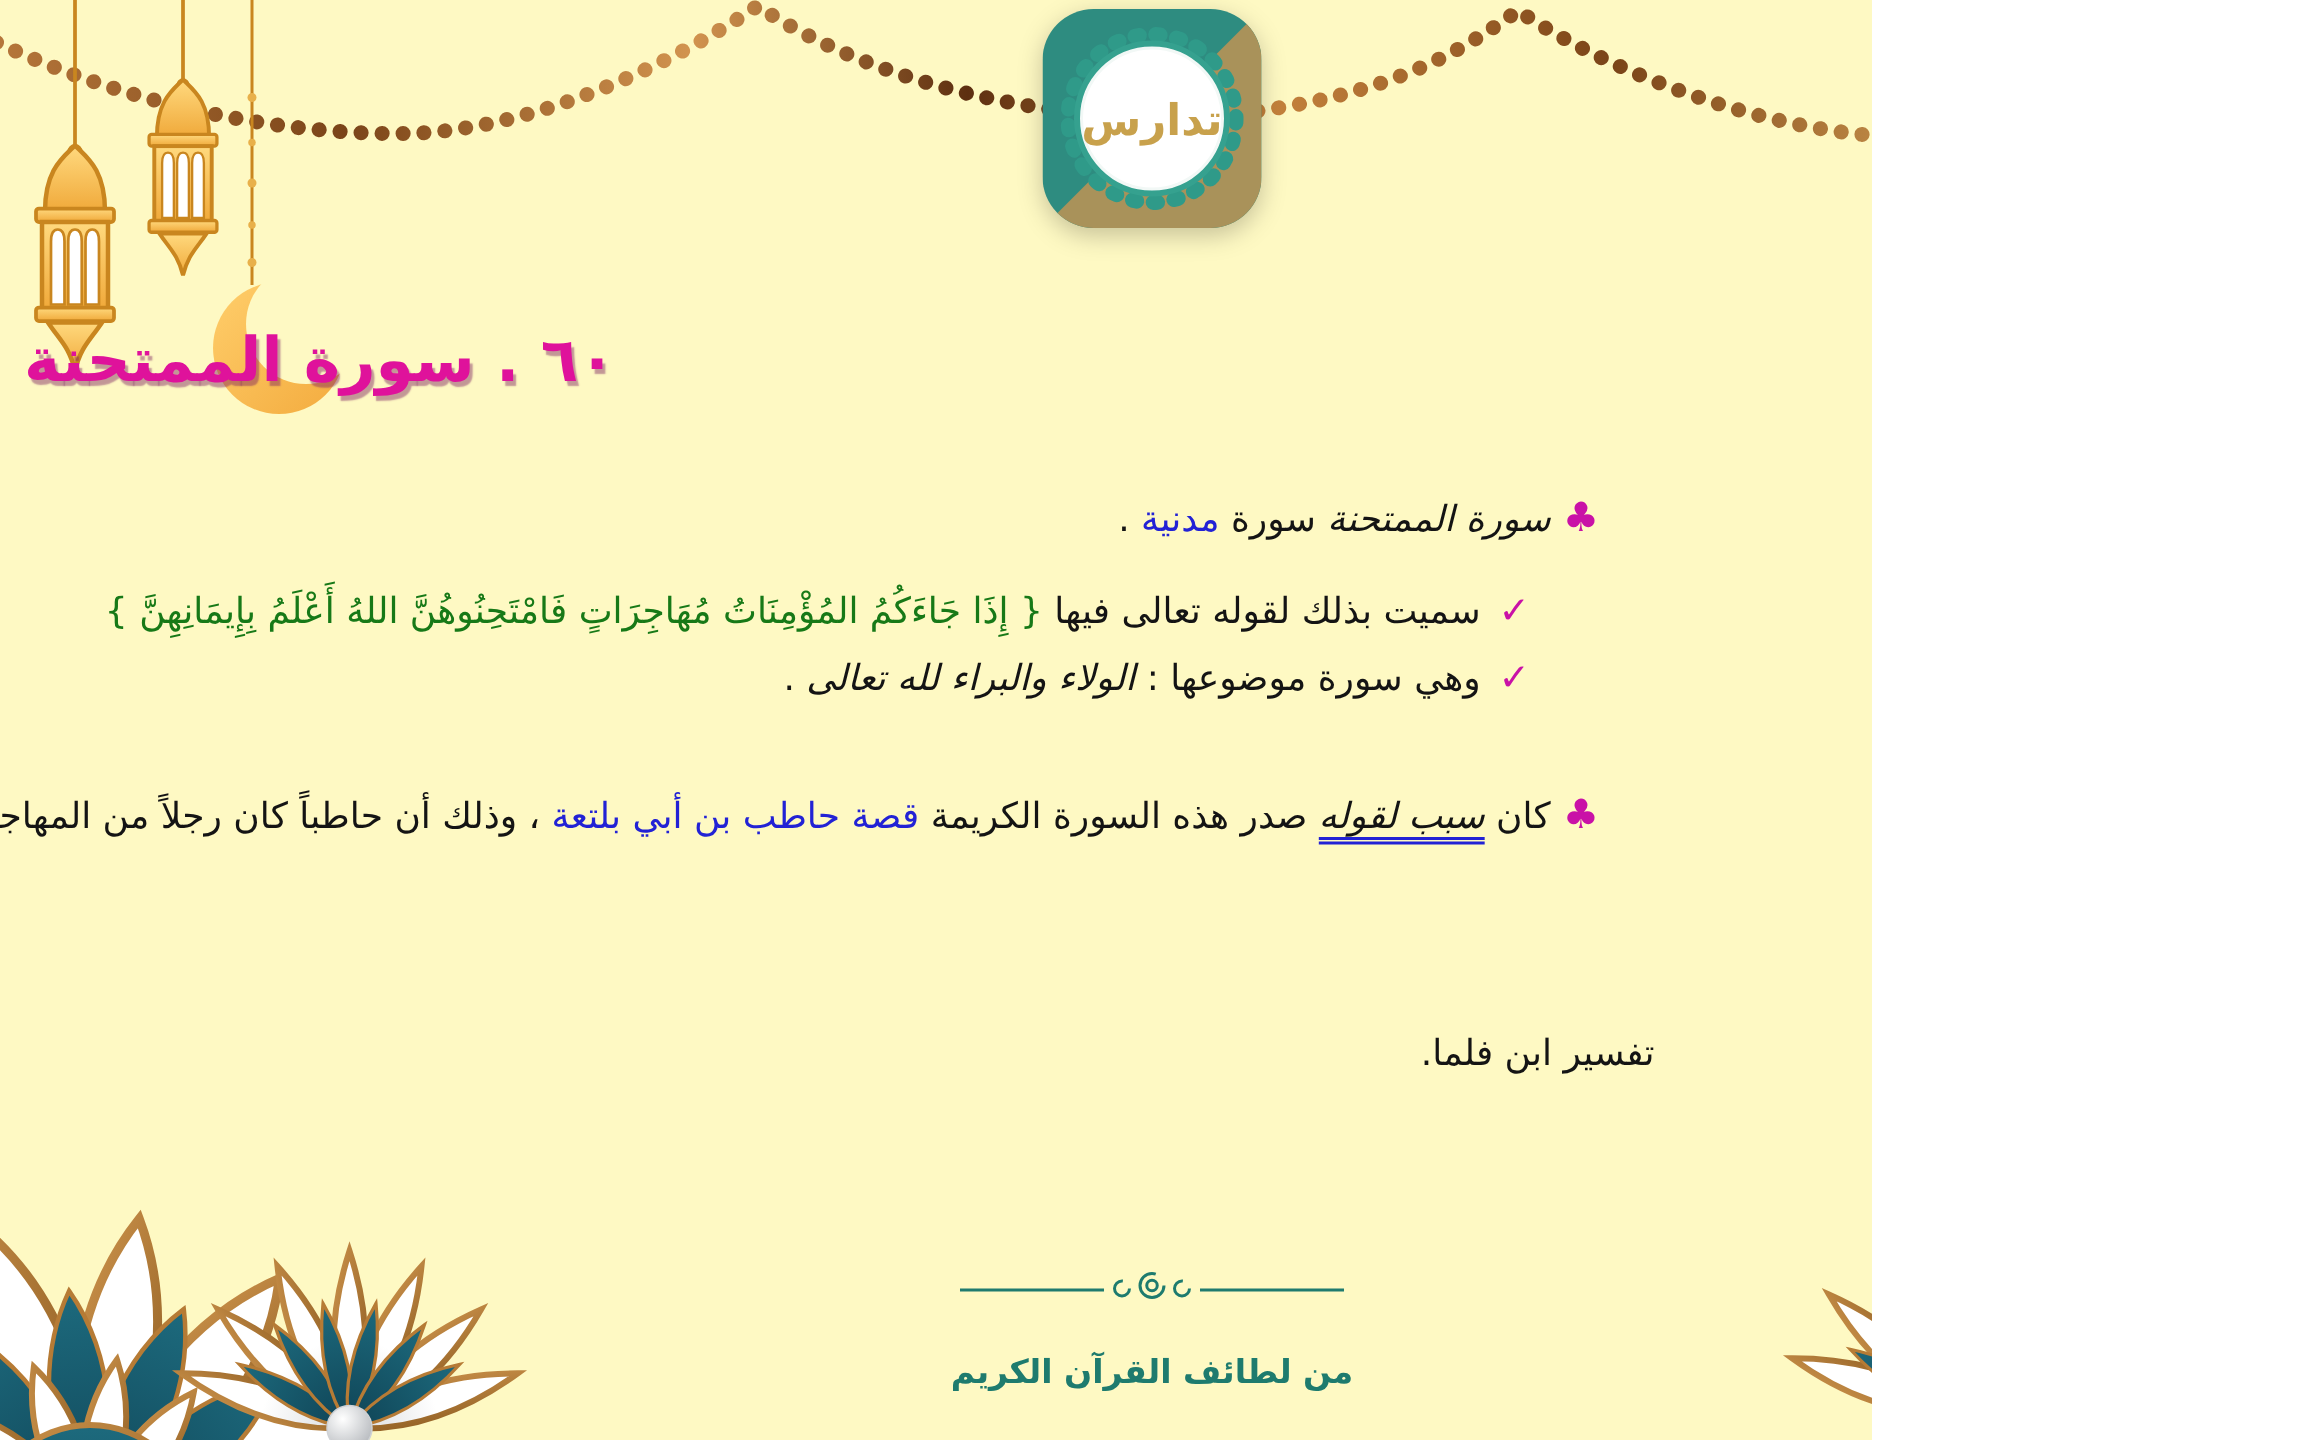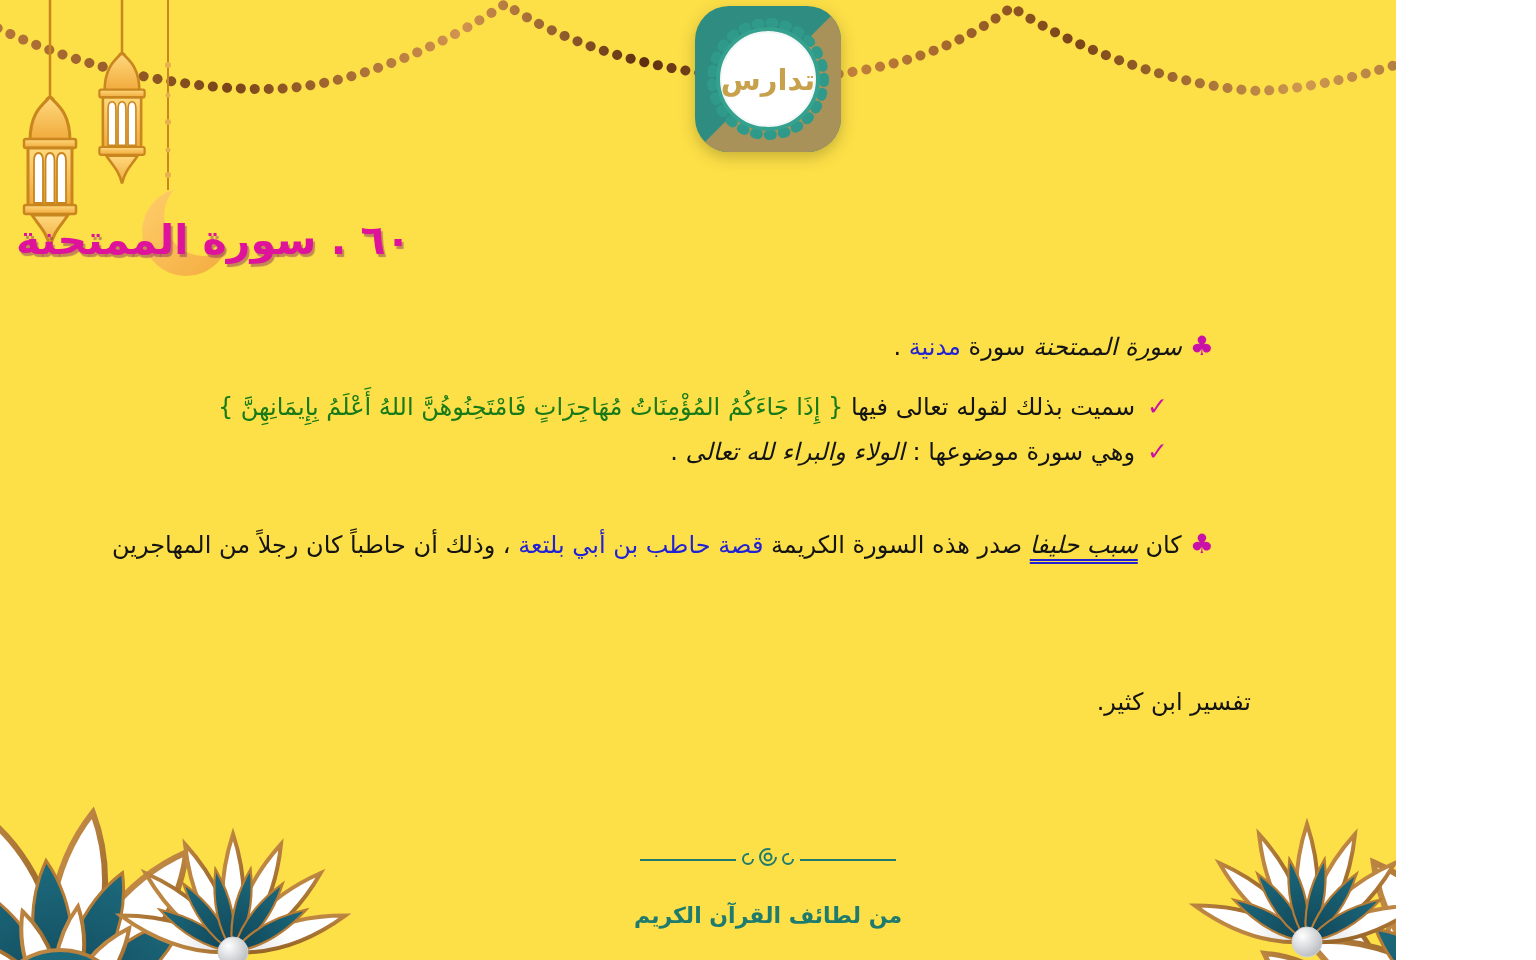--- a/index.html
+++ b/index.html
@@ -1,17 +1,17 @@
 <!DOCTYPE html>
 <html lang="ar" style="--c-title: #df129b; --c-marker: #c911a7; --c-blue: #2222d5; --c-green: #177917; --c-teal: #1e7b6e; --c-gold: #c8861f; --c-logo_teal: #2e8c80; --c-logo_gold: #a9925a; --c-calligraphy_gold: #c8a14c; --c-flower_teal: #145a6d;"><head>
 <meta charset="utf-8">
 <style>
   html,body{margin:0;padding:0;background:#fff;}
-  .slide{position:relative;width:1384px;height:960px;overflow:hidden;background:#fde047;
-         font-family:"DejaVu Sans",sans-serif;padding-left:12px;}
+  .slide{position:relative;width:1248px;height:960px;overflow:hidden;background:#fef9c3;
+         font-family:"DejaVu Sans",sans-serif;}
   svg{display:block;}
   .decor{position:absolute;top:0;left:0;z-index:0;}
   
   .logo-svg{position:absolute;top:6px;left:695px;z-index:2;filter:drop-shadow(0 5px 8px rgba(0,0,0,.22));}
   .url-line{position:absolute;top:157px;left:0;width:1536px;text-align:center;z-index:2;
             font-weight:bold;font-size:18px;color:var(--c-teal,#1e7b6e);}
   
   .title-line{position:absolute;top:216px;left:16px;width:1510px;text-align:left;z-index:2;direction:rtl;
               font-size:41px;font-weight:bold;color:var(--c-title,#df129b);
               text-shadow:2px 3px 1px rgba(122,30,96,.45);}
@@ -249,25 +249,25 @@
   <div class="line" id="l-bullet1">
     <span class="club">♣</span><span class="it">سورة الممتحنة</span><span> سورة </span><span class="blue">مدنية</span><span> .</span>
   </div>
 
   <div class="line" id="l-check2">
     <span class="check">✓</span><span>وهي سورة موضوعها : </span><span class="it">الولاء والبراء لله تعالى</span><span> .</span>
   </div>
 
 
   <div class="line" id="l-para1">
-    <span class="club">♣</span><span>كان </span><span class="uline">سبب حليفا</span><span> صدر هذه السورة الكريمة </span><span class="blue">قصة حاطب بن أبي بلتعة</span><span> ، وذلك أن حاطباً كان رجلاً من المهاجرين</span>
-  </div>
-
-
-  <div class="line" id="l-closing">تفسير ابن كثير.</div>
+    <span class="club">♣</span><span>كان </span><span class="uline">سبب لقوله</span><span> صدر هذه السورة الكريمة </span><span class="blue">قصة حاطب بن أبي بلتعة</span><span> ، وذلك أن حاطباً كان رجلاً من المهاجرين</span>
+  </div>
+
+
+  <div class="line" id="l-closing">تفسير ابن فلما.</div>
 
   <svg class="divider-svg" width="264" height="26" viewBox="0 0 264 26">
     <line class="tealStroke" x1="4" y1="14" x2="100" y2="14" stroke-width="2"></line>
     <line class="tealStroke" x1="164" y1="14" x2="260" y2="14" stroke-width="2"></line>
     <circle class="tealStroke" cx="112" cy="13" r="5" fill="none" stroke-width="2" stroke-dasharray="24 8"></circle>
     <circle class="tealStroke" cx="132" cy="11" r="8" fill="none" stroke-width="2" stroke-dasharray="40 10"></circle>
     <circle class="tealStroke" cx="132" cy="11" r="3.5" fill="none" stroke-width="2"></circle>
     <circle class="tealStroke" cx="152" cy="13" r="5" fill="none" stroke-width="2" stroke-dasharray="24 8"></circle>
   </svg>
   <div class="f-line" id="f1">من لطائف القرآن الكريم</div>

